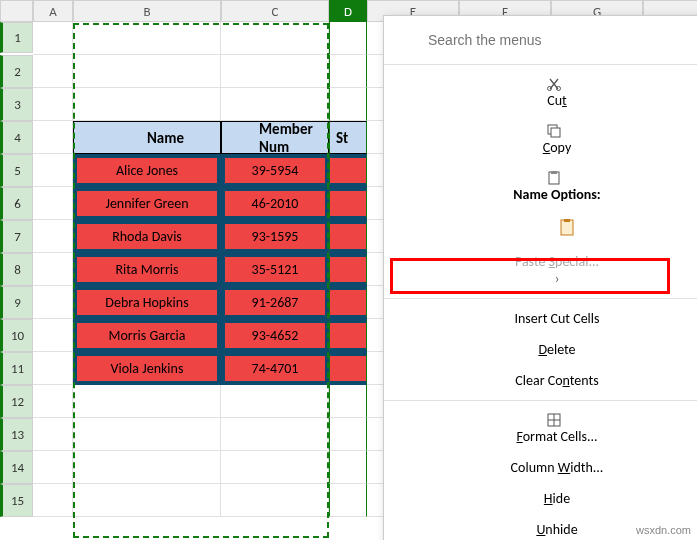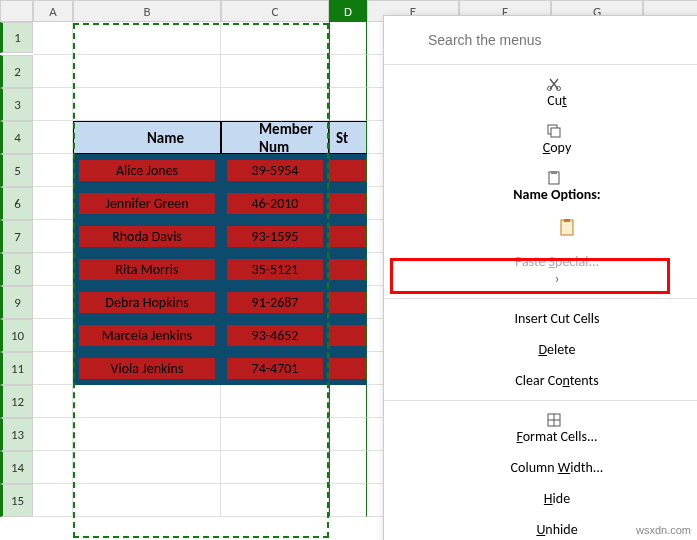--- a/index.html
+++ b/index.html
@@ -37,21 +37,21 @@
       background: #fff;
     }
     .cell.sel-col { border-right: 1px solid #0f7b0f; border-left: 1px solid #0f7b0f; }
     .th {
       background: #c5d9f1;
       font-weight: bold;
       border: 1px solid #000;
       font-size: 15px;
       padding-left: 37px;
     }
-    .data { border: 6px solid #0c4a6e; background: #b91c1c; }
+    .data { border: 4px solid #0c4a6e; background: #ef4444; }
     .rowhead.r1 { height: 31px; }
     .rowhead.sel { background: #d2e8d2; border-left: 3px solid #0f7b0f; color: #333; }
     .marching {
       position: absolute;
       border: 2px dashed #107c10;
       pointer-events: none;
     }
     
     .ctxmenu {
       position: absolute;
@@ -202,21 +202,21 @@
   <div class="cell data">Debra Hopkins</div>
   <div class="cell data">91-2687</div>
   <div class="cell data sel-col"></div>
   <div class="cell"></div>
     <div class="cell"></div>
     <div class="cell"></div>
     <div class="cell"></div>
 
   <div class="rowhead sel">10</div>
   <div class="cell"></div>
-  <div class="cell data">Marcela Jenkins</div>
+  <div class="cell data">Morris Garcia</div>
   <div class="cell data">93-4652</div>
   <div class="cell data sel-col"></div>
   <div class="cell"></div>
     <div class="cell"></div>
     <div class="cell"></div>
     <div class="cell"></div>
 
   <div class="rowhead sel">11</div>
   <div class="cell"></div>
   <div class="cell data">Viola Jenkins</div>

